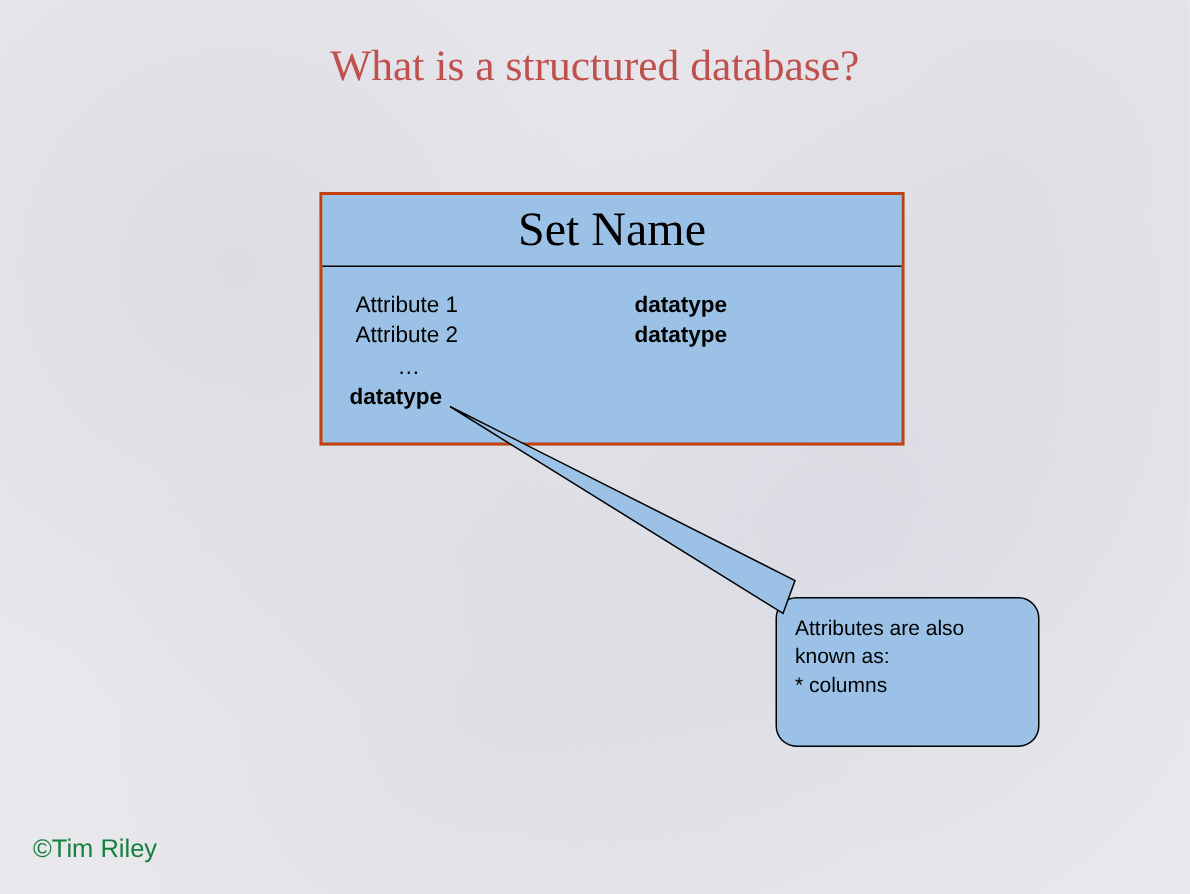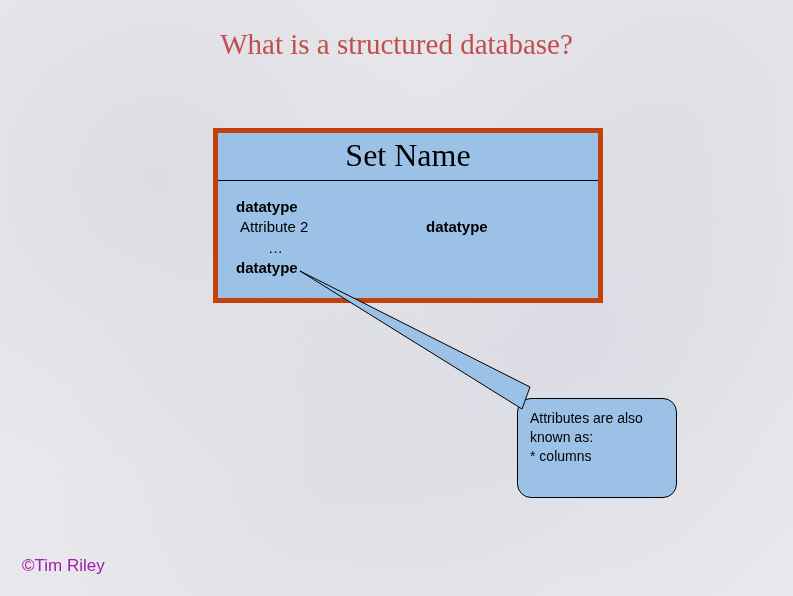--- a/index.html
+++ b/index.html
@@ -22,21 +22,21 @@
     text-align: center;
     font-size: 29px;
     color: #c0504d;
     font-family: "Times New Roman", Times, serif;
   }
   .set-box {
     position: absolute;
     left: 213px;
     top: 128px;
     width: 390px;
-    border: 5px solid #c2410c;
+    border: 2px solid #c2410c;
     background: #9bc2e6;
   }
   .set-header {
     background: #9bc2e6;
     border-bottom: 1px solid #000;
     text-align: center;
     font-family: "Times New Roman", Times, serif;
     font-size: 32px;
     color: #000;
     padding: 4px 0 6px 0;
@@ -48,21 +48,21 @@
     line-height: 1.35;
   }
   .attr-row { display: flex; }
   .attr-left { width: 190px; padding-left: 4px; }
   .attr-right { flex: 1; font-weight: bold; }
   .ellipsis { padding-left: 32px; }
   .callout {
     position: absolute;
     left: 517px;
     top: 398px;
-    width: 160px;
+    width: 176px;
     min-height: 100px;
     background: #9bc2e6;
     border: 1px solid #000;
     border-radius: 14px;
     padding: 10px 12px 12px 12px;
     font-size: 14px;
     color: #000;
     line-height: 1.35;
   }
   .callout svg.tail {
@@ -71,32 +71,33 @@
     top: -130px;
     width: 260px;
     height: 160px;
     overflow: visible;
   }
   .footer {
     position: absolute;
     left: 22px;
     bottom: 20px;
     font-size: 17px;
-    color: #a21caf;
+    color: #15803d;
   }
 </style>
 </head>
 <body>
 
 <div class="title">What is a structured database?</div>
 
 <div class="set-box">
   <div class="set-header">Set Name</div>
   <div class="set-body">
     <div class="attr-row">
+      <div class="attr-left">Attribute 1</div>
       <div class="attr-right">datatype</div>
     </div>
     <div class="attr-row">
       <div class="attr-left">Attribute 2</div>
       <div class="attr-right">datatype</div>
     </div>
     <div class="attr-row">
       <div class="attr-left ellipsis">…</div>
       <div class="attr-right"></div>
     </div>

